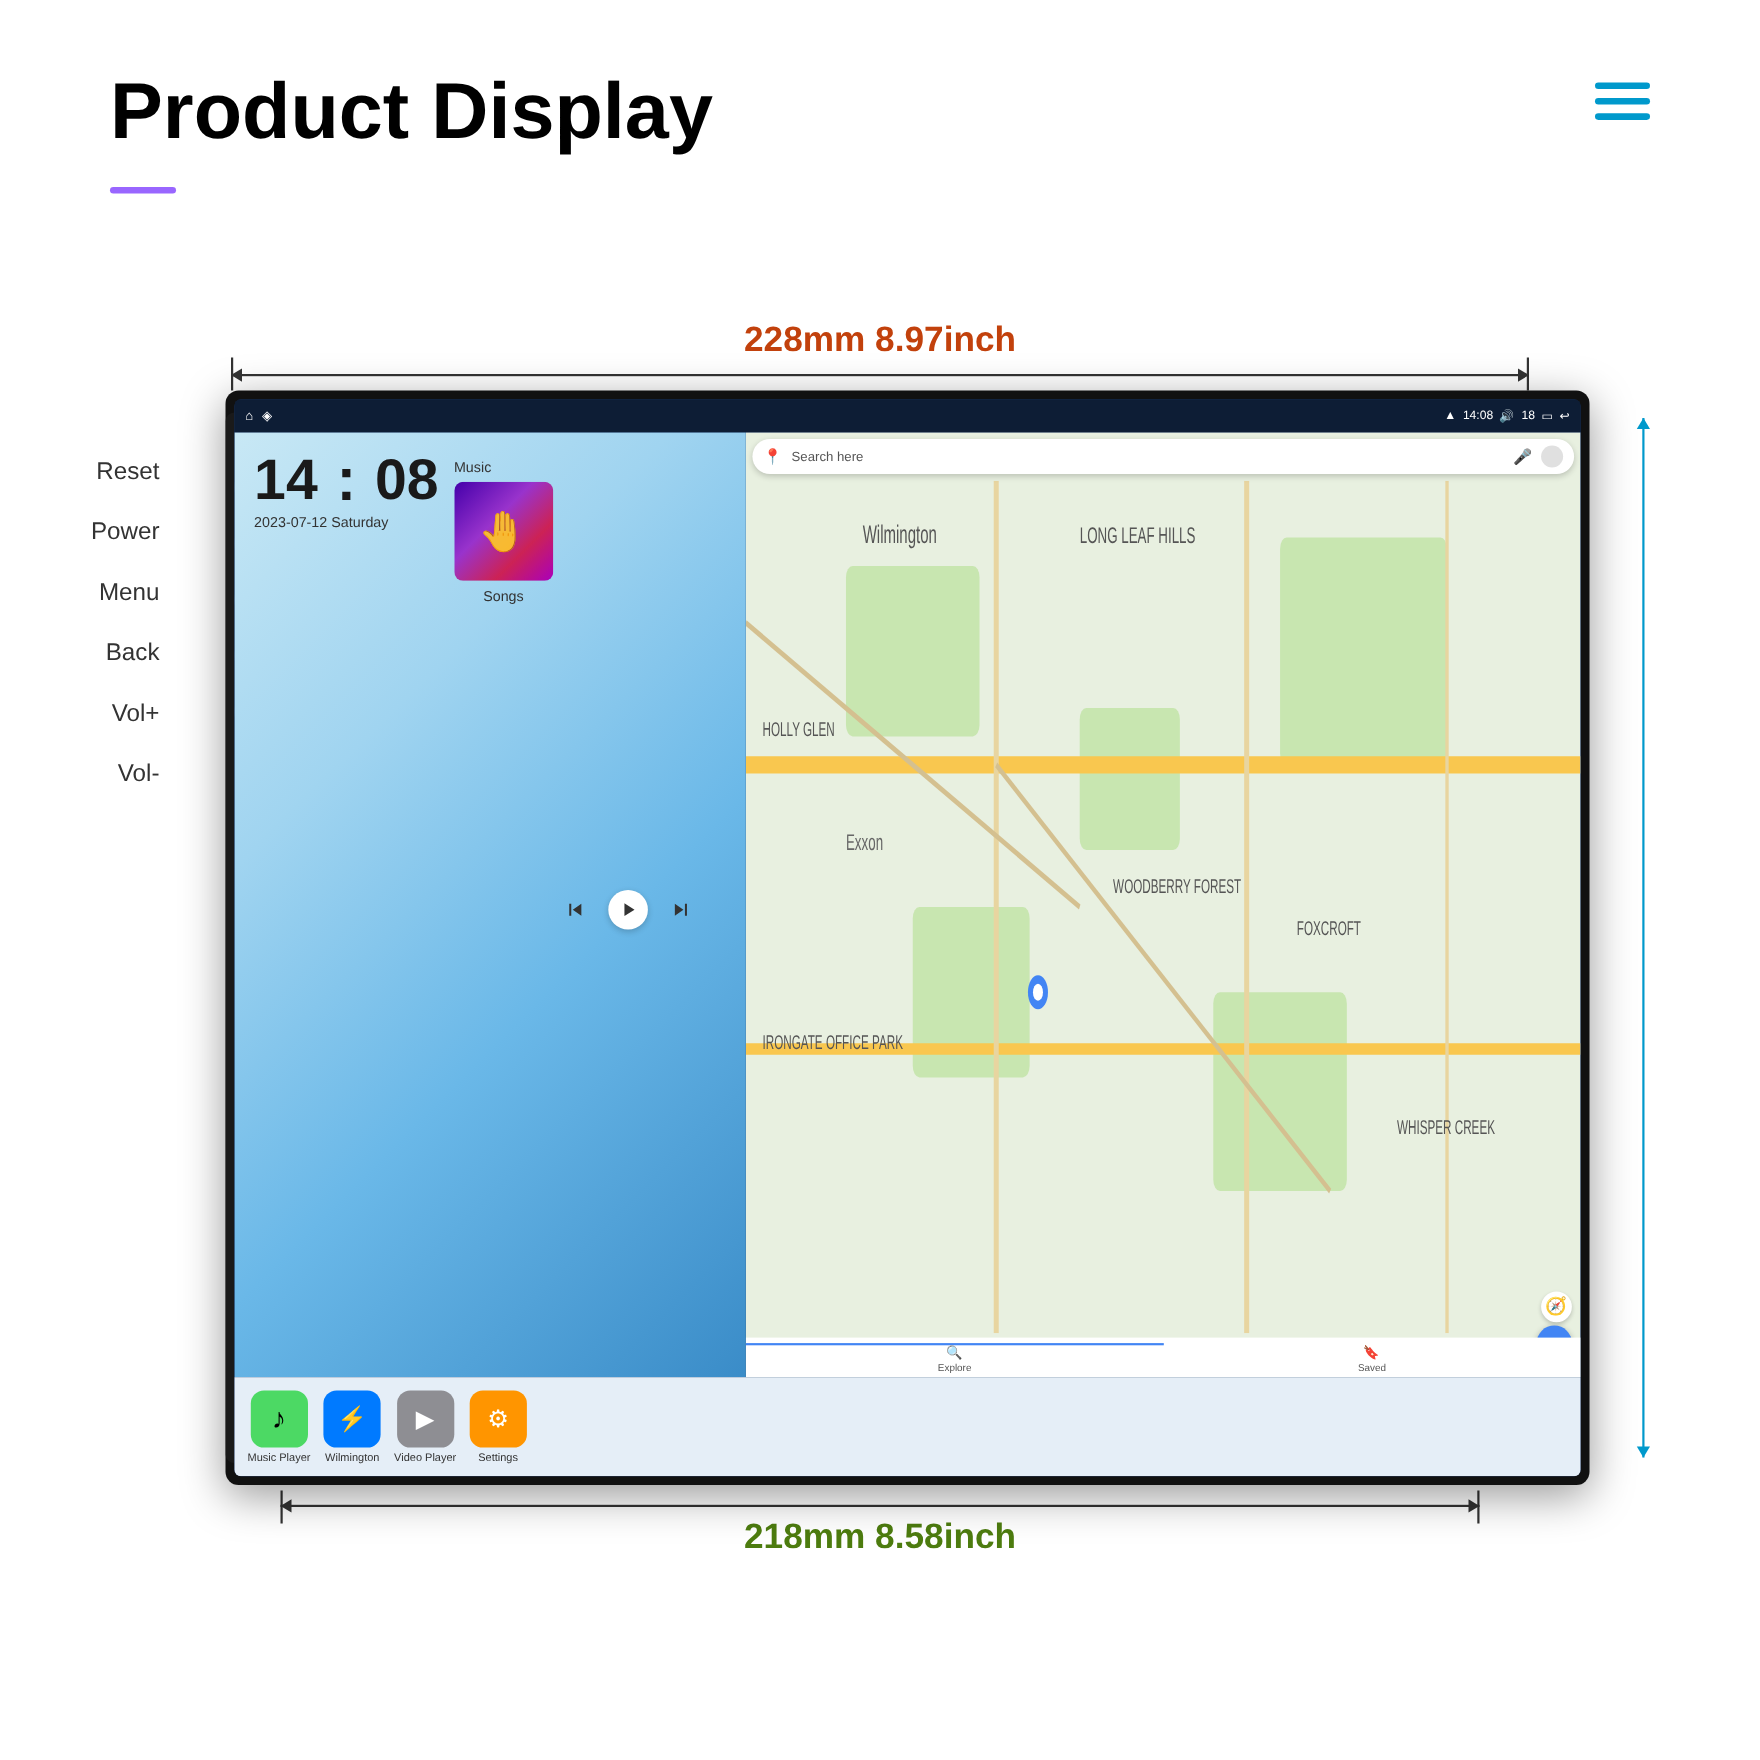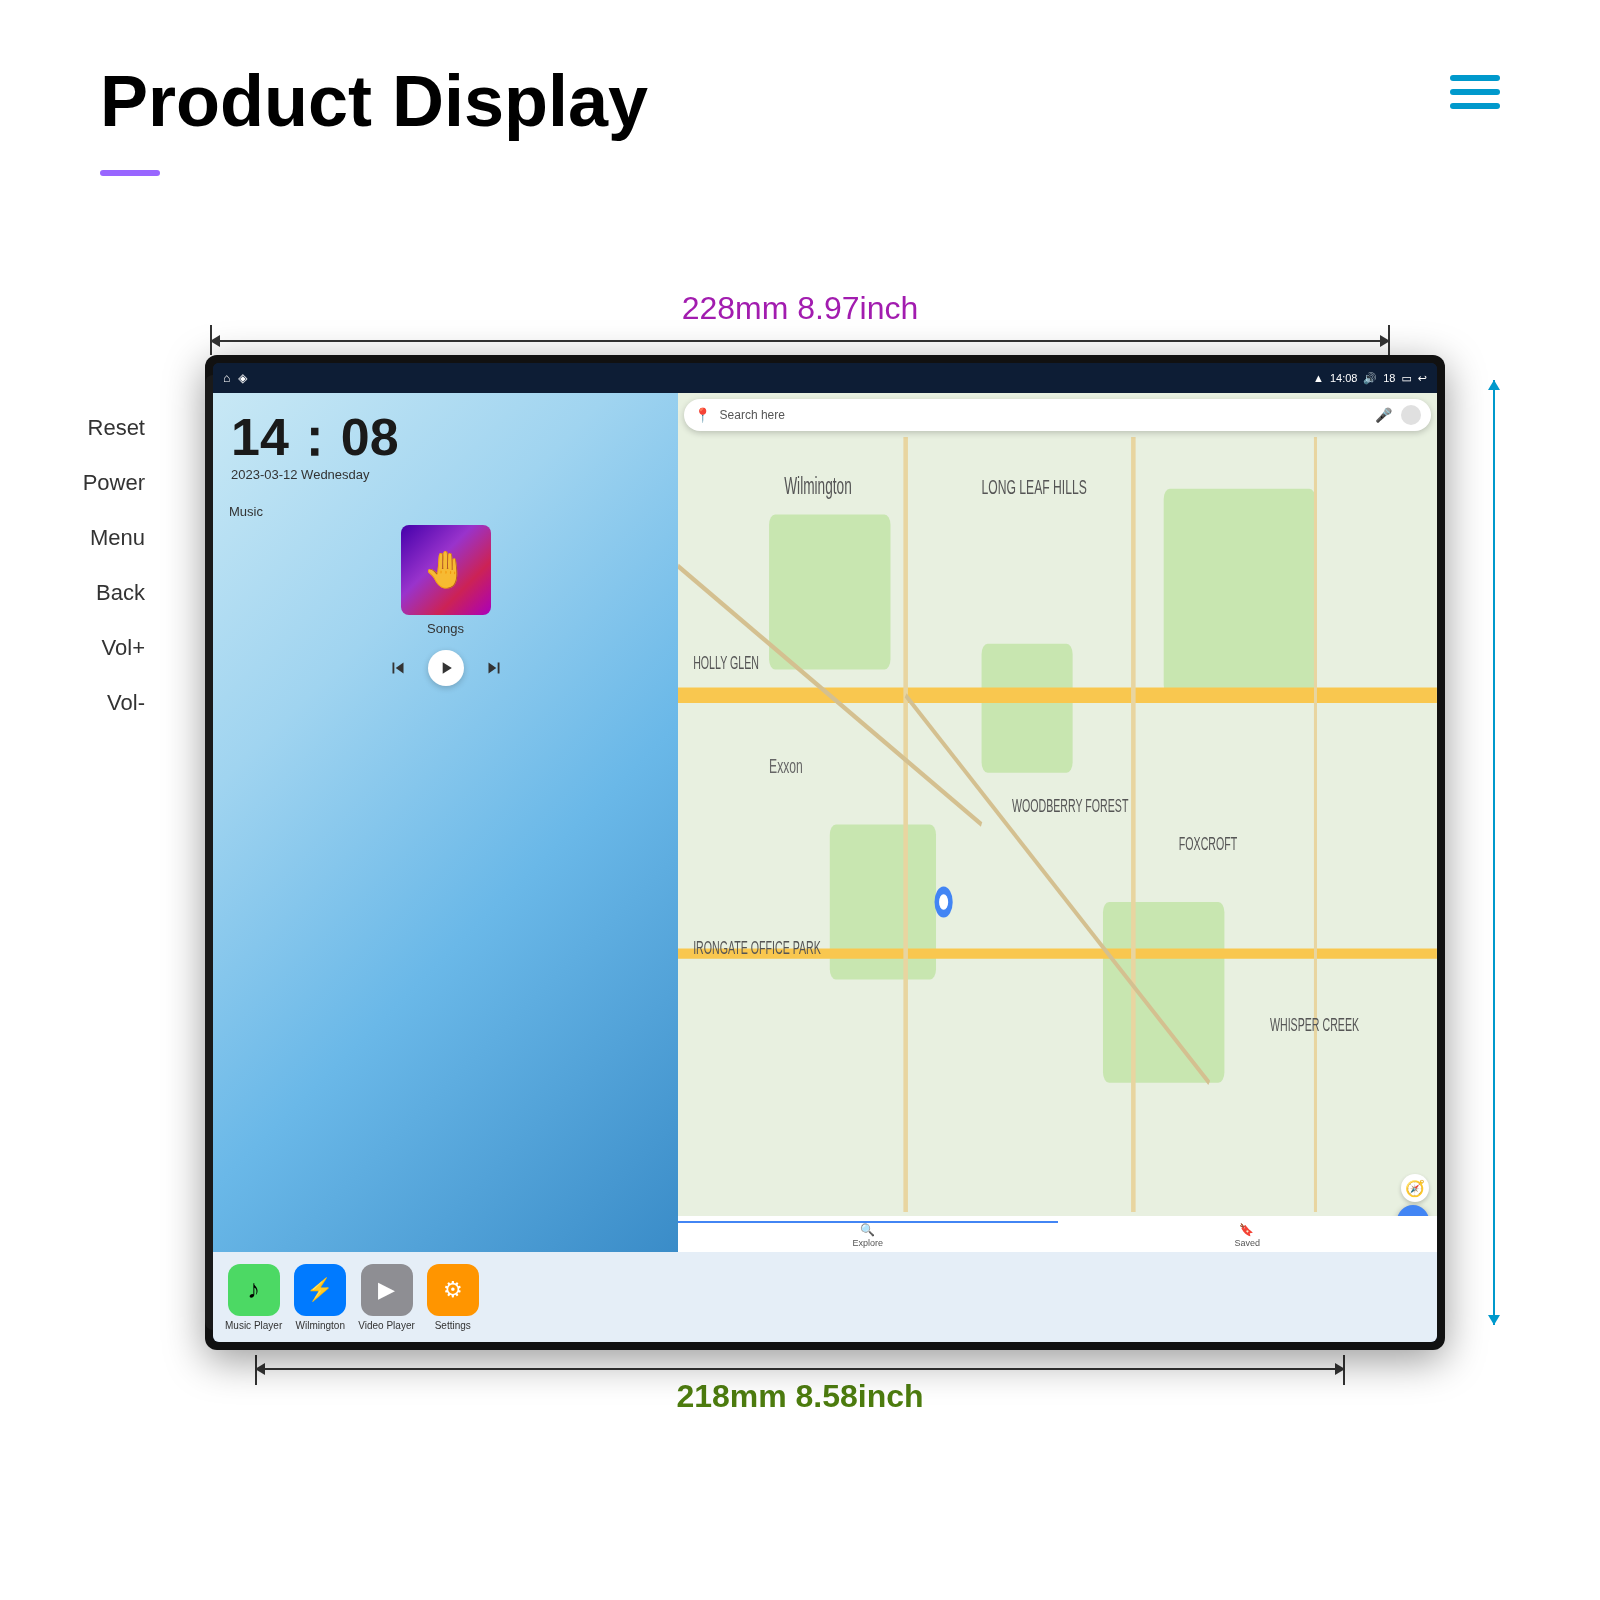--- a/index.html
+++ b/index.html
@@ -47,22 +47,22 @@
       border-radius: 3px;
     }
 
     
     .dim-top {
       position: absolute;
       top: 290px;
       left: 50%;
       transform: translateX(-50%);
       font-size: 32px;
-      color: #a21caf;
-      font-weight: 400;
+      color: #c2410c;
+      font-weight: 700;
       white-space: nowrap;
     }
     .dim-bottom {
       position: absolute;
       bottom: 185px;
       left: 50%;
       transform: translateX(-50%);
       font-size: 32px;
       color: #4d7c0f;
       font-weight: 600;
@@ -266,21 +266,20 @@
       display: flex;
       flex: 1;
       overflow: hidden;
     }
 
     
     .left-panel {
       width: 38%;
       background: linear-gradient(135deg, #c8e8f5 0%, #a0d4f0 30%, #6ab8e8 60%, #3a8cc8 100%);
       display: flex;
-      flex-direction: column;
       padding: 10px;
     }
 
     .clock-section {
       padding: 8px;
     }
     .clock-time {
       font-size: 52px;
       font-weight: 700;
       color: #1a1a1a;
@@ -588,21 +587,21 @@
           <span>↩</span>
         </div>
       </div>
 
       <div class="screen-content">
         <div class="main-area">
 
           <div class="left-panel">
             <div class="clock-section">
               <div class="clock-time">14：08</div>
-              <div class="clock-date">2023-03-12  Wednesday</div>
+              <div class="clock-date">2023-07-12  Saturday</div>
             </div>
 
             <div class="music-section">
               <div class="music-label">Music</div>
               <div class="music-art">
                 <div class="music-art-inner">
                   <span class="music-art-hand">🤚</span>
                 </div>
               </div>
               <div class="music-songs-label">Songs</div>

